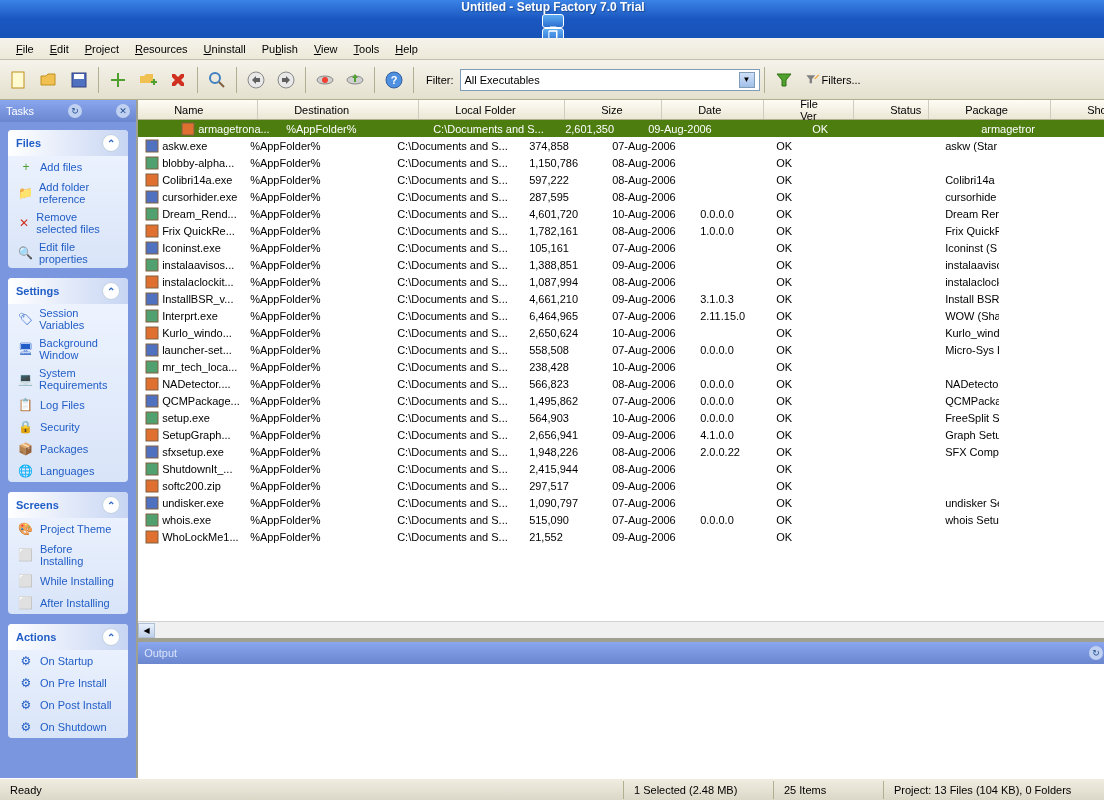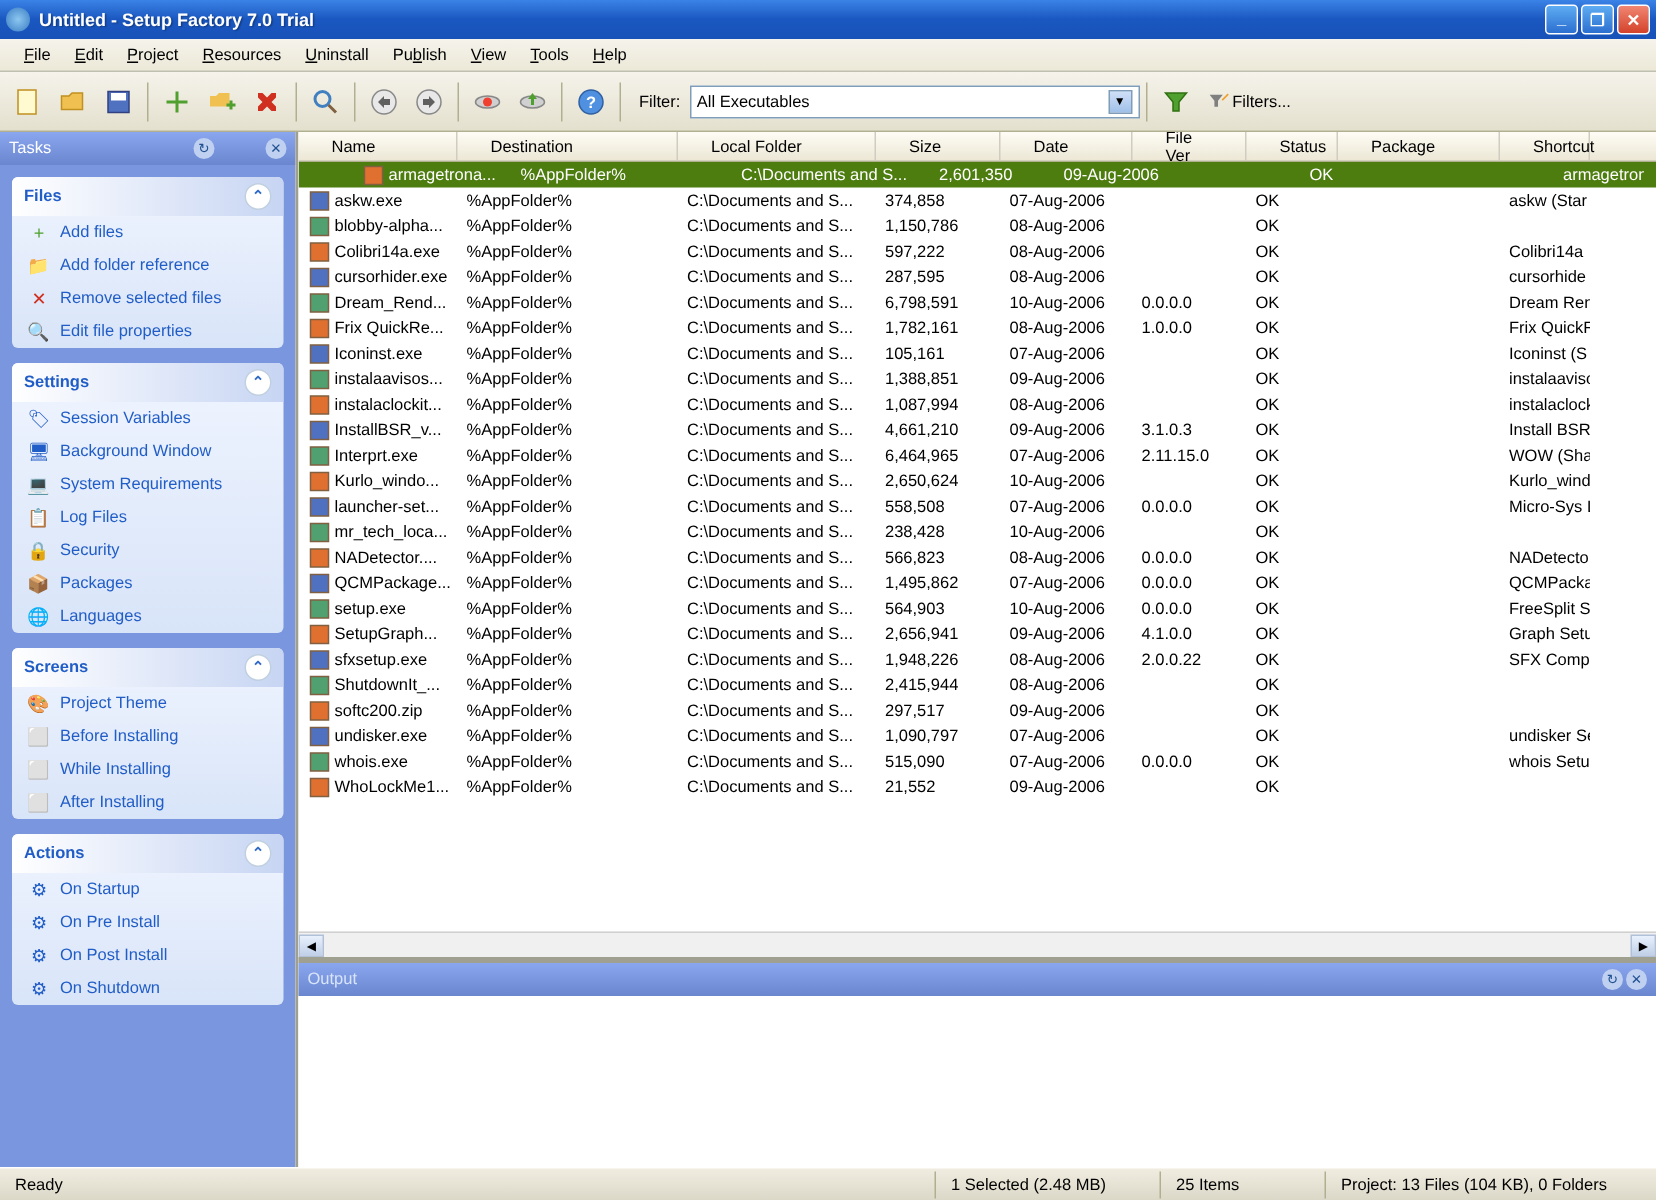--- a/index.html
+++ b/index.html
@@ -1,17 +1,17 @@
 <!DOCTYPE html>
 <html><head>
 <meta charset="utf-8">
 <style>
 * { box-sizing: border-box; margin: 0; padding: 0; font-family: Tahoma, sans-serif; font-size: 11px; }
 body { width: 1104px; height: 800px; overflow: hidden; background: #ece9d8; display: flex; flex-direction: column; }
-.titlebar { height: 26px; background: linear-gradient(to bottom, #3b83e6 0%, #1a57c0 50%, #1752b8 100%); display: flex; align-items: center; padding: 0 4px; color: white; }
+.titlebar { height: 38px; background: linear-gradient(to bottom, #3b83e6 0%, #1a57c0 50%, #1752b8 100%); display: flex; align-items: center; padding: 0 4px; color: white; flex-direction: column; }
 .titlebar-icon { width: 16px; height: 16px; background: radial-gradient(circle, #8cc6f0, #3a7cc4); border-radius: 50%; margin-right: 4px; }
 .titlebar-text { flex: 1; font-weight: bold; font-size: 12px; padding-left: 2px; text-shadow: 1px 1px 1px rgba(0,0,0,0.3); }
 .winbtn { width: 22px; height: 20px; margin-left: 2px; border-radius: 3px; display: flex; align-items: center; justify-content: center; color: white; font-weight: bold; }
 .winbtn.min, .winbtn.max { background: linear-gradient(to bottom, #5eacf2, #2b6fd0); border: 1px solid #fff; }
 .winbtn.close { background: linear-gradient(to bottom, #f08672, #d4422a); border: 1px solid #fff; }
 .menubar { height: 22px; background: linear-gradient(to bottom, #f5f3eb, #ece9d8); display: flex; align-items: center; padding-left: 8px; border-bottom: 1px solid #c0c0b0; }
 .menuitem { padding: 3px 8px; cursor: default; }
 .menuitem u { text-decoration: underline; }
 .toolbar { height: 40px; background: linear-gradient(to bottom, #f5f3eb, #e4e0ce); display: flex; align-items: center; padding: 0 4px; border-bottom: 1px solid #b0b090; }
 .tbtn { width: 28px; height: 28px; margin: 0 1px; display: flex; align-items: center; justify-content: center; border-radius: 3px; cursor: pointer; }
@@ -32,21 +32,21 @@
 .task-collapse { width: 18px; height: 18px; border-radius: 50%; background: #fff; border: 1px solid #c0d0e0; display: flex; align-items: center; justify-content: center; color: #316ac5; font-size: 10px; }
 .task-link { display: flex; align-items: center; padding: 3px 10px; color: #215dc6; cursor: pointer; }
 .tlicon { width: 16px; height: 16px; margin-right: 6px; display: flex; align-items: center; justify-content: center; font-size: 12px; }
 .main-area { flex: 1; display: flex; flex-direction: column; background: #f0f0f0; border-left: 2px solid #a0a090; }
 .tabs-row { height: 26px; background: linear-gradient(to bottom, #e8e4d8, #d8d4c0); display: flex; align-items: flex-end; padding-left: 6px; }
 .tab { height: 22px; padding: 0 12px; display: flex; align-items: center; background: #f5f3eb; border: 1px solid #b0b090; border-bottom: none; border-radius: 4px 4px 0 0; margin-right: 2px; cursor: pointer; }
 .tab.active { background: #fff; font-weight: normal; border-top: 2px solid #f0a030; height: 24px; }
 .tab-icon { width: 14px; height: 14px; margin-right: 4px; }
 .file-area { flex: 1; background: #fff; display: flex; flex-direction: column; overflow: hidden; }
 .file-header-row { height: 20px; background: linear-gradient(to bottom, #fefcf5, #ece7d5); display: flex; border-bottom: 1px solid #b0b090; }
-.col-header { padding: 3px 22px; border-right: 1px solid #d0ccc0; cursor: pointer; display: flex; align-items: center; }
+.col-header { padding: 3px 22px; border-right: 1px solid #d0ccc0; cursor: pointer; display: flex; align-items: center; margin-left: 14px; }
 .file-list { flex: 1; overflow-y: auto; overflow-x: hidden; }
 .file-row { height: 17px; display: flex; align-items: center; }
 .file-row.selected { background: #4d7c0f; color: white; padding-left: 36px; }
 .file-cell { padding: 1px 6px; overflow: hidden; white-space: nowrap; text-overflow: ellipsis; display: flex; align-items: center; }
 .file-icon { width: 16px; height: 16px; margin-right: 2px; flex-shrink: 0; }
 .hscroll { height: 17px; background: #f0f0f0; display: flex; align-items: center; border-top: 1px solid #d0d0d0; }
 .scrollbtn { width: 17px; height: 15px; background: linear-gradient(to bottom, #e8f0fc, #c0d0e8); border: 1px solid #b0c0d8; display: flex; align-items: center; justify-content: center; font-size: 8px; }
 .scrolltrack { flex: 1; height: 15px; }
 .output-panel { height: 140px; background: #fff; display: flex; flex-direction: column; border-top: 4px solid #a0a090; }
 .output-header { height: 22px; background: linear-gradient(to bottom, #8aa6ef, #6a86cf); color: #d8e4f8; display: flex; align-items: center; padding: 0 6px; }
@@ -389,21 +389,21 @@
           </div>
           <div class="file-row">
             <div class="file-cell c-name">
               <svg class="file-icon" viewBox="0 0 16 16">
                 <rect x="2" y="2" width="12" height="12" fill="#50a070" stroke="#806040"></rect>
               </svg>
               <span>Dream_Rend...</span>
             </div>
             <div class="file-cell c-dest">%AppFolder%</div>
             <div class="file-cell c-local">C:\Documents and S...</div>
-            <div class="file-cell c-size">6,798,591</div>
+            <div class="file-cell c-size">4,601,720</div>
             <div class="file-cell c-date">10-Aug-2006</div>
             <div class="file-cell c-filever">0.0.0.0</div>
             <div class="file-cell c-status">OK</div>
             <div class="file-cell c-package"></div>
             <div class="file-cell c-shortcut">Dream Ren</div>
           </div>
           <div class="file-row">
             <div class="file-cell c-name">
               <svg class="file-icon" viewBox="0 0 16 16">
                 <rect x="2" y="2" width="12" height="12" fill="#e07030" stroke="#806040"></rect>

